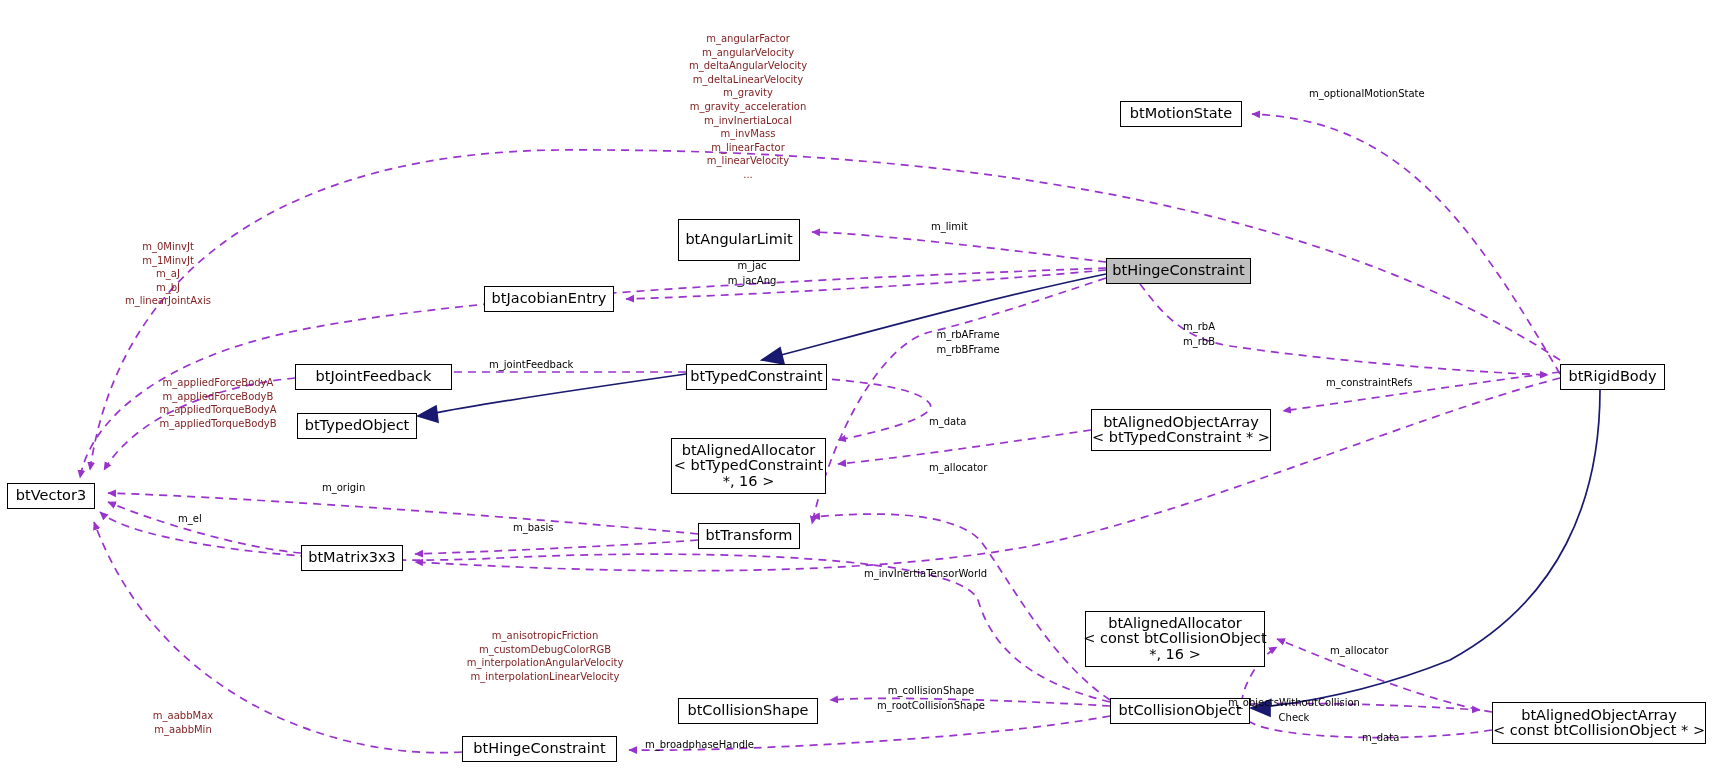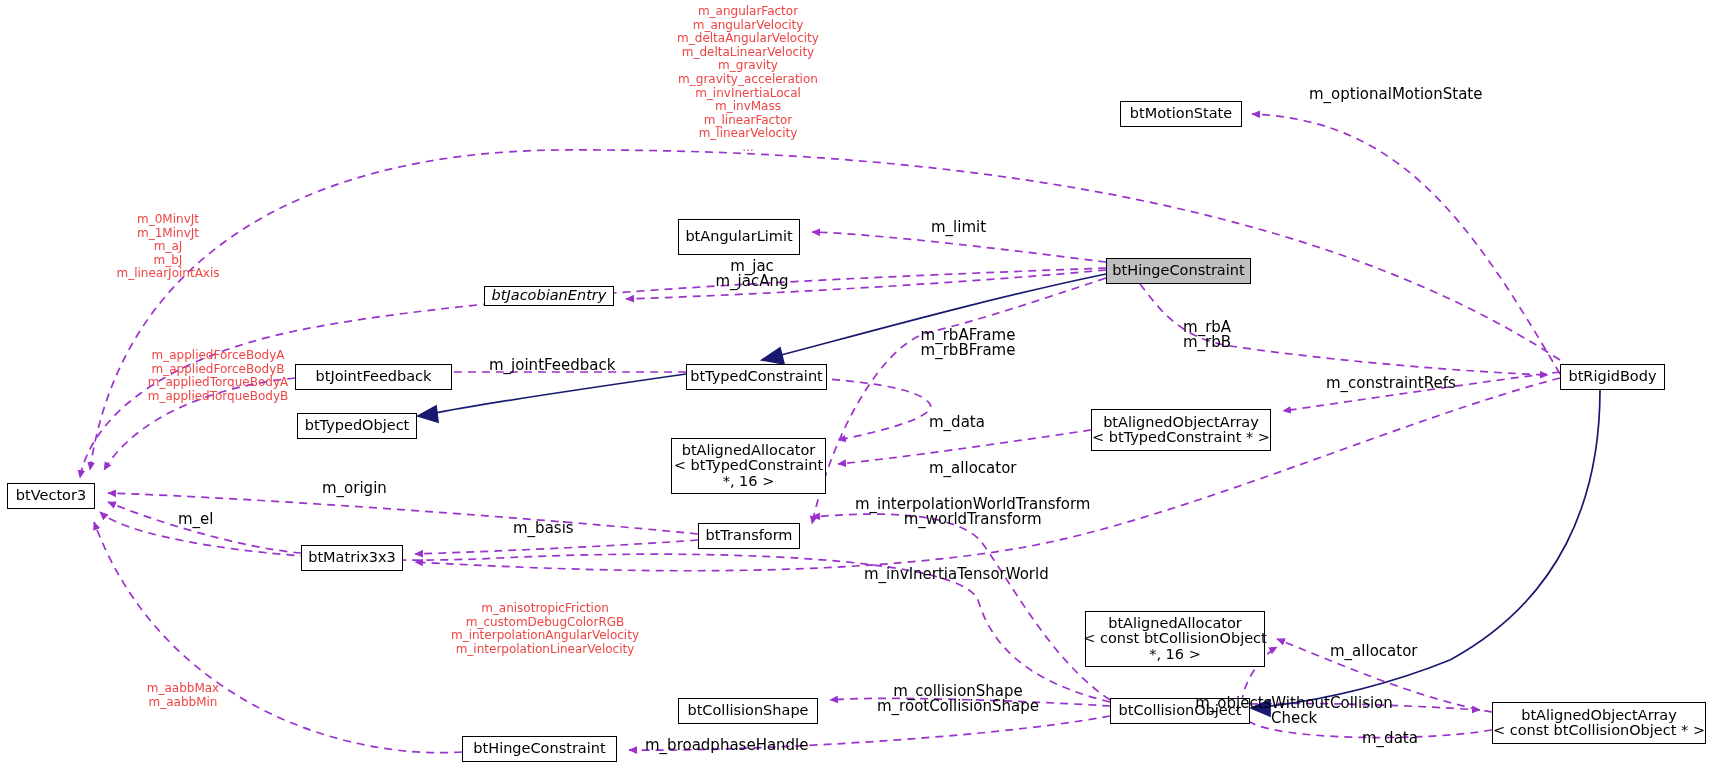--- a/index.html
+++ b/index.html
@@ -44,36 +44,37 @@
   }
   .node.highlight {
     background: #bfbfbf;
     border: 1px solid #000000;
   }
   .node .nline {
     display: block;
   }
   .edge-label {
     position: absolute;
-    font-size: 15px;
+    font-size: 10px;
     line-height: 14.5px;
     color: #000000;
     white-space: pre;
     text-align: center;
     pointer-events: none;
   }
   .edge-label.center { transform: translateX(-50%); }
   .edge-label.left   { transform: none; }
   .field-block {
     position: absolute;
-    font-size: 12px;
+    font-size: 10px;
     line-height: 13.6px;
-    color: #ef4444;
+    color: #7f1d1d;
     white-space: pre;
     text-align: center;
+    margin-top: 27px;
   }
 </style>
 </head>
 <body>
 
 <div id="diagram-root">
 
   <svg id="edge-layer" viewBox="0 0 1716 783" width="1716" height="783" xmlns="http://www.w3.org/2000/svg">
     <defs>
       <marker id="arrow-purple" markerWidth="9" markerHeight="9" refX="8" refY="4.5" orient="auto" markerUnits="userSpaceOnUse">
@@ -142,29 +143,29 @@
 
       <path d="M1600,390 C1600,500 1560,600 1450,660 C1350,700 1270,706 1255,708"></path>
       <polygon points="1251,708 1270,700 1270,716" fill="#191970"></polygon>
     </g>
   </svg>
 
   <div class="node" style="left:1120px; top:101px; width:122px; height:26px;">
     <span class="nline">btMotionState</span>
   </div>
 
-  <div class="node" style="left:678px; top:219px; width:122px; height:36px;justify-content:center;">
+  <div class="node" style="left:678px; top:219px; width:122px; height:42px;justify-content:center;">
     <span class="nline">btAngularLimit</span>
   </div>
 
   <div class="node highlight" style="left:1106px; top:258px; width:145px; height:26px;">
     <span class="nline">btHingeConstraint</span>
   </div>
 
-  <div class="node" style="left:484px; top:286px; width:130px; height:20px;font-style:italic;">
+  <div class="node" style="left:484px; top:286px; width:130px; height:26px;">
     <span class="nline">btJacobianEntry</span>
   </div>
 
   <div class="node" style="left:295px; top:364px; width:157px; height:26px;">
     <span class="nline">btJointFeedback</span>
   </div>
 
   <div class="node" style="left:686px; top:364px; width:141px; height:26px;">
     <span class="nline">btTypedConstraint</span>
   </div>
@@ -270,22 +271,20 @@
   <div class="edge-label left" style="left:489px; top:358px;">m_jointFeedback</div>
 
   <div class="edge-label left" style="left:1326px; top:376px;">m_constraintRefs</div>
 
   <div class="edge-label left" style="left:929px; top:415px;">m_data</div>
 
   <div class="edge-label left" style="left:929px; top:461px;">m_allocator</div>
 
   <div class="edge-label left" style="left:322px; top:481px;">m_origin</div>
 
-  <div class="edge-label left" style="left:855px; top:497px;">m_interpolationWorldTransform
-m_worldTransform</div>
 
   <div class="edge-label left" style="left:178px; top:512px;">m_el</div>
 
   <div class="edge-label left" style="left:513px; top:521px;">m_basis</div>
 
   <div class="edge-label left" style="left:864px; top:567px;">m_invInertiaTensorWorld</div>
 
   <div class="edge-label left" style="left:1330px; top:644px;">m_allocator</div>
 
   <div class="edge-label left" style="left:877px; top:684px;">m_collisionShape

